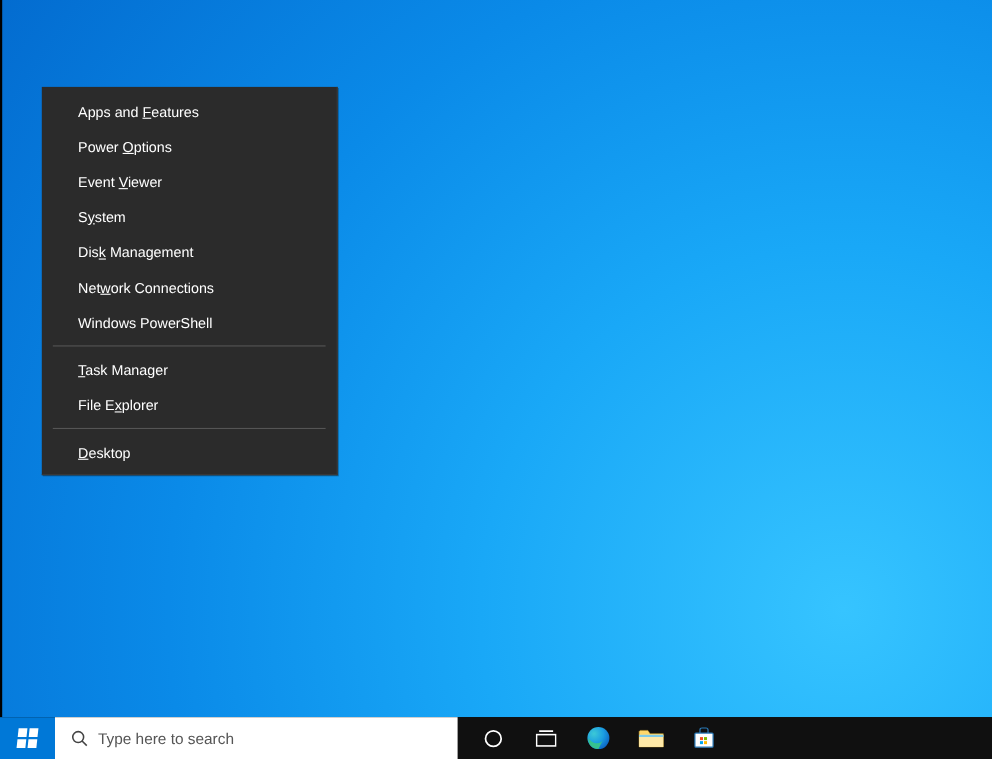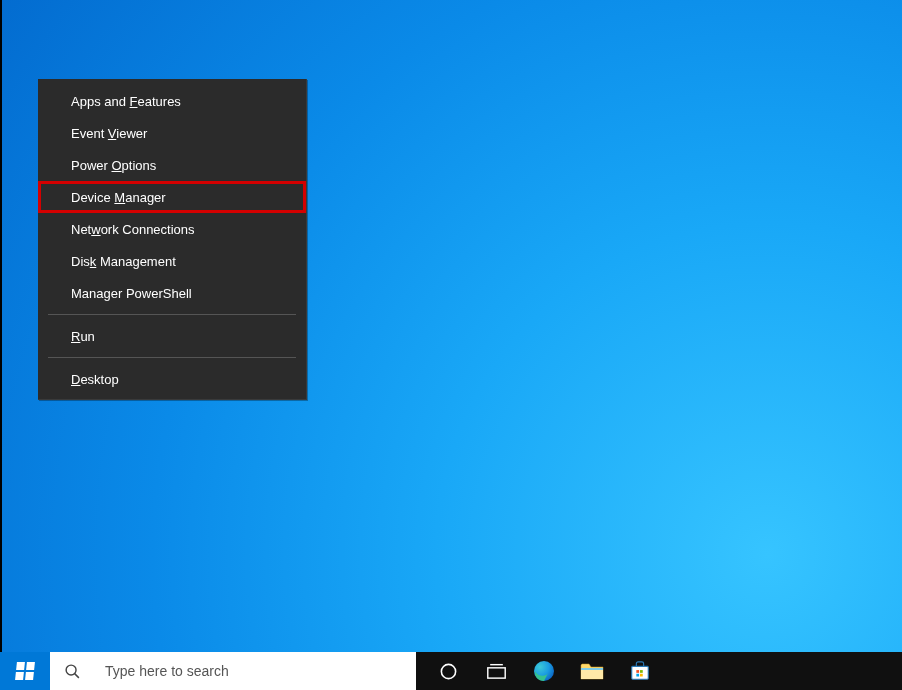--- a/index.html
+++ b/index.html
@@ -51,21 +51,21 @@
   }
   .win-logo > div {
     background: #fff;
   }
   .search-bar {
     flex: 0 0 338px;
     background: #ffffff;
     display: flex;
     align-items: center;
     padding: 0 14px;
-    gap: 24px;
+    gap: 8px;
     color: #555;
   }
   .search-bar svg { flex: 0 0 auto; }
   .search-bar span {
     color: #555;
     font-size: 14px;
   }
   .tb-spacer {
     width: 8px;
   }
@@ -116,40 +116,43 @@
 </head>
 <body>
 
 <div class="desktop"></div>
 
 <div class="winx-menu" id="winx-menu">
     <div class="menu-item">
       <span class="menu-label">Apps and <span class="ul">F</span>eatures</span>
     </div>
     <div class="menu-item">
+      <span class="menu-label">Power <span class="ul">O</span>ptions</span>
+    </div>
+    <div class="menu-item">
       <span class="menu-label">Event <span class="ul">V</span>iewer</span>
     </div>
     <div class="menu-item">
-      <span class="menu-label">Power <span class="ul">O</span>ptions</span>
-    </div>
-    <div class="menu-item highlight">
-      <span class="menu-label">Device <span class="ul">M</span>anager</span>
+      <span class="menu-label">S<span class="ul">y</span>stem</span>
+    </div>
+    <div class="menu-item">
+      <span class="menu-label">Dis<span class="ul">k</span> Management</span>
     </div>
     <div class="menu-item">
       <span class="menu-label">Net<span class="ul">w</span>ork Connections</span>
     </div>
     <div class="menu-item">
-      <span class="menu-label">Dis<span class="ul">k</span> Management</span>
-    </div>
-    <div class="menu-item">
-      <span class="menu-label">Manager PowerShell</span>
+      <span class="menu-label">Windows PowerShell</span>
     </div>
     <div class="menu-sep"></div>
     <div class="menu-item">
-      <span class="menu-label"><span class="ul">R</span>un</span>
+      <span class="menu-label"><span class="ul">T</span>ask Manager</span>
+    </div>
+    <div class="menu-item">
+      <span class="menu-label">File E<span class="ul">x</span>plorer</span>
     </div>
     <div class="menu-sep"></div>
     <div class="menu-item">
       <span class="menu-label"><span class="ul">D</span>esktop</span>
     </div>
   </div>
 
 <div class="taskbar">
   <div class="start-button">
     <div class="win-logo">

